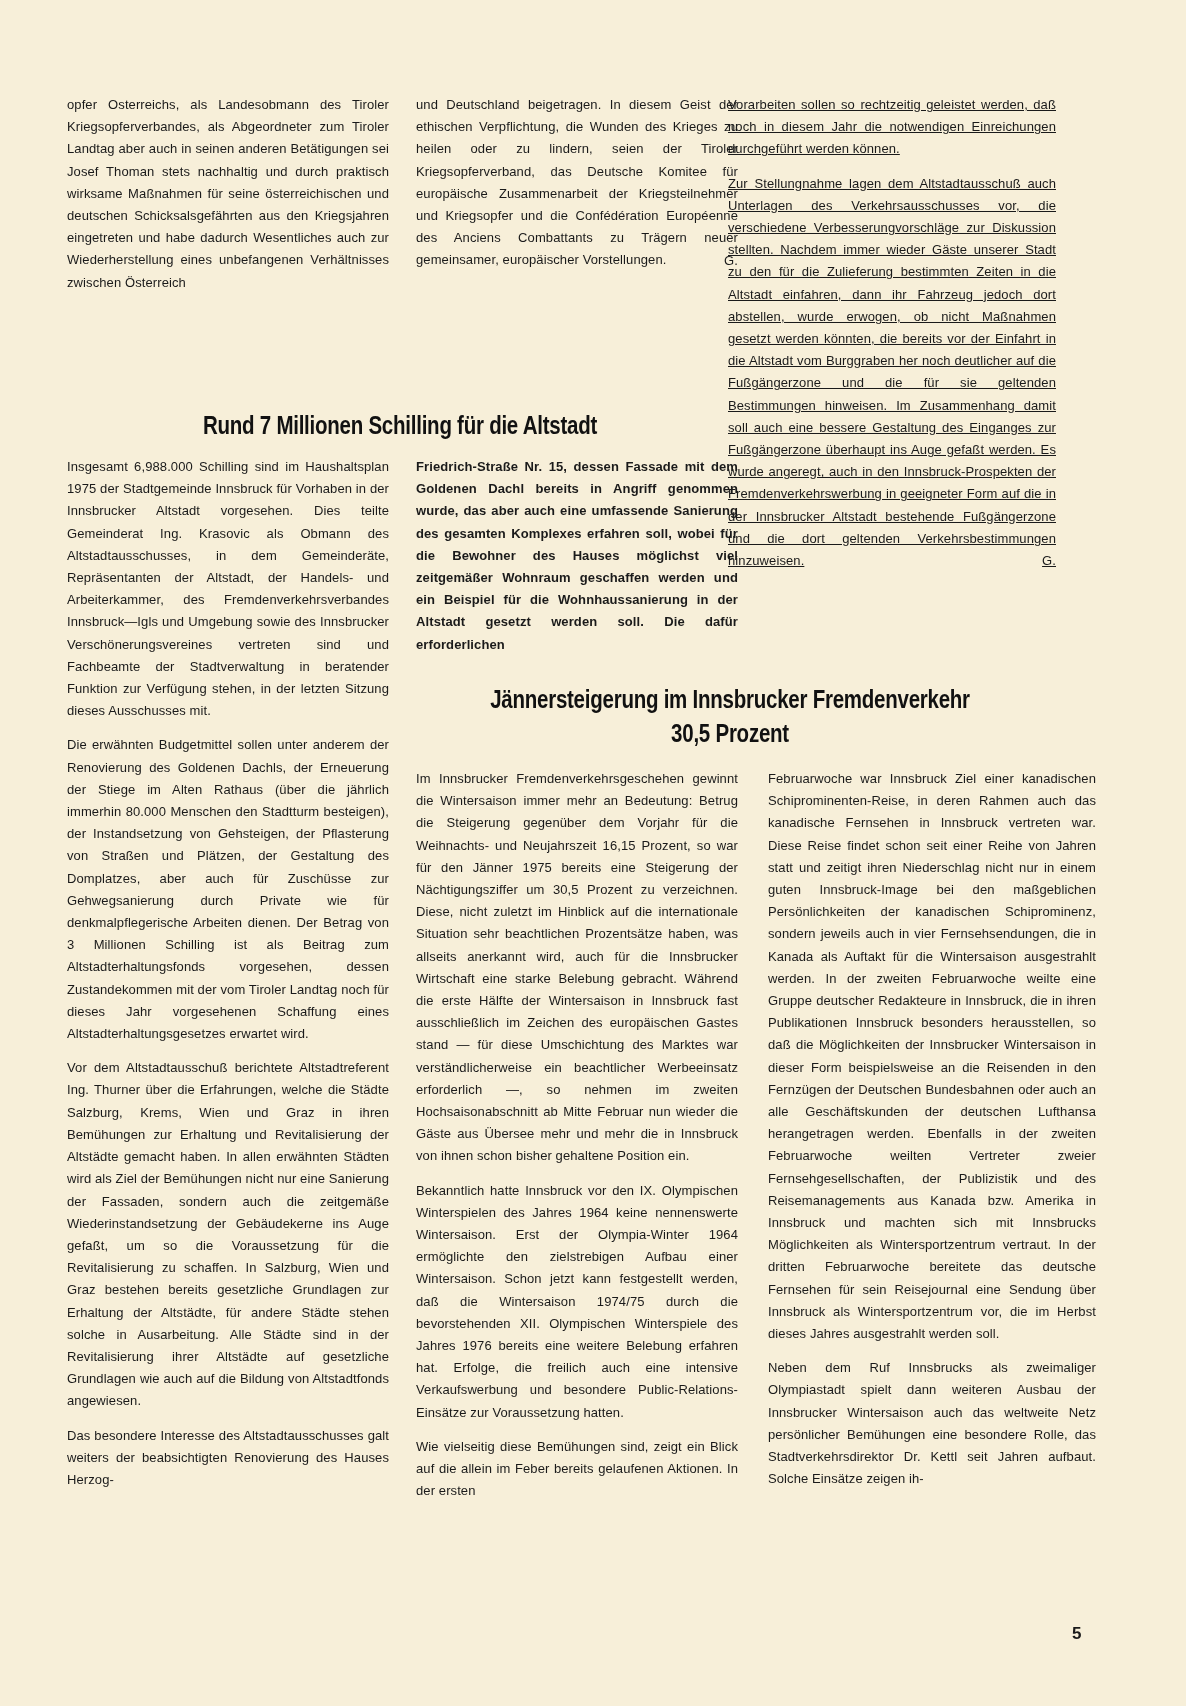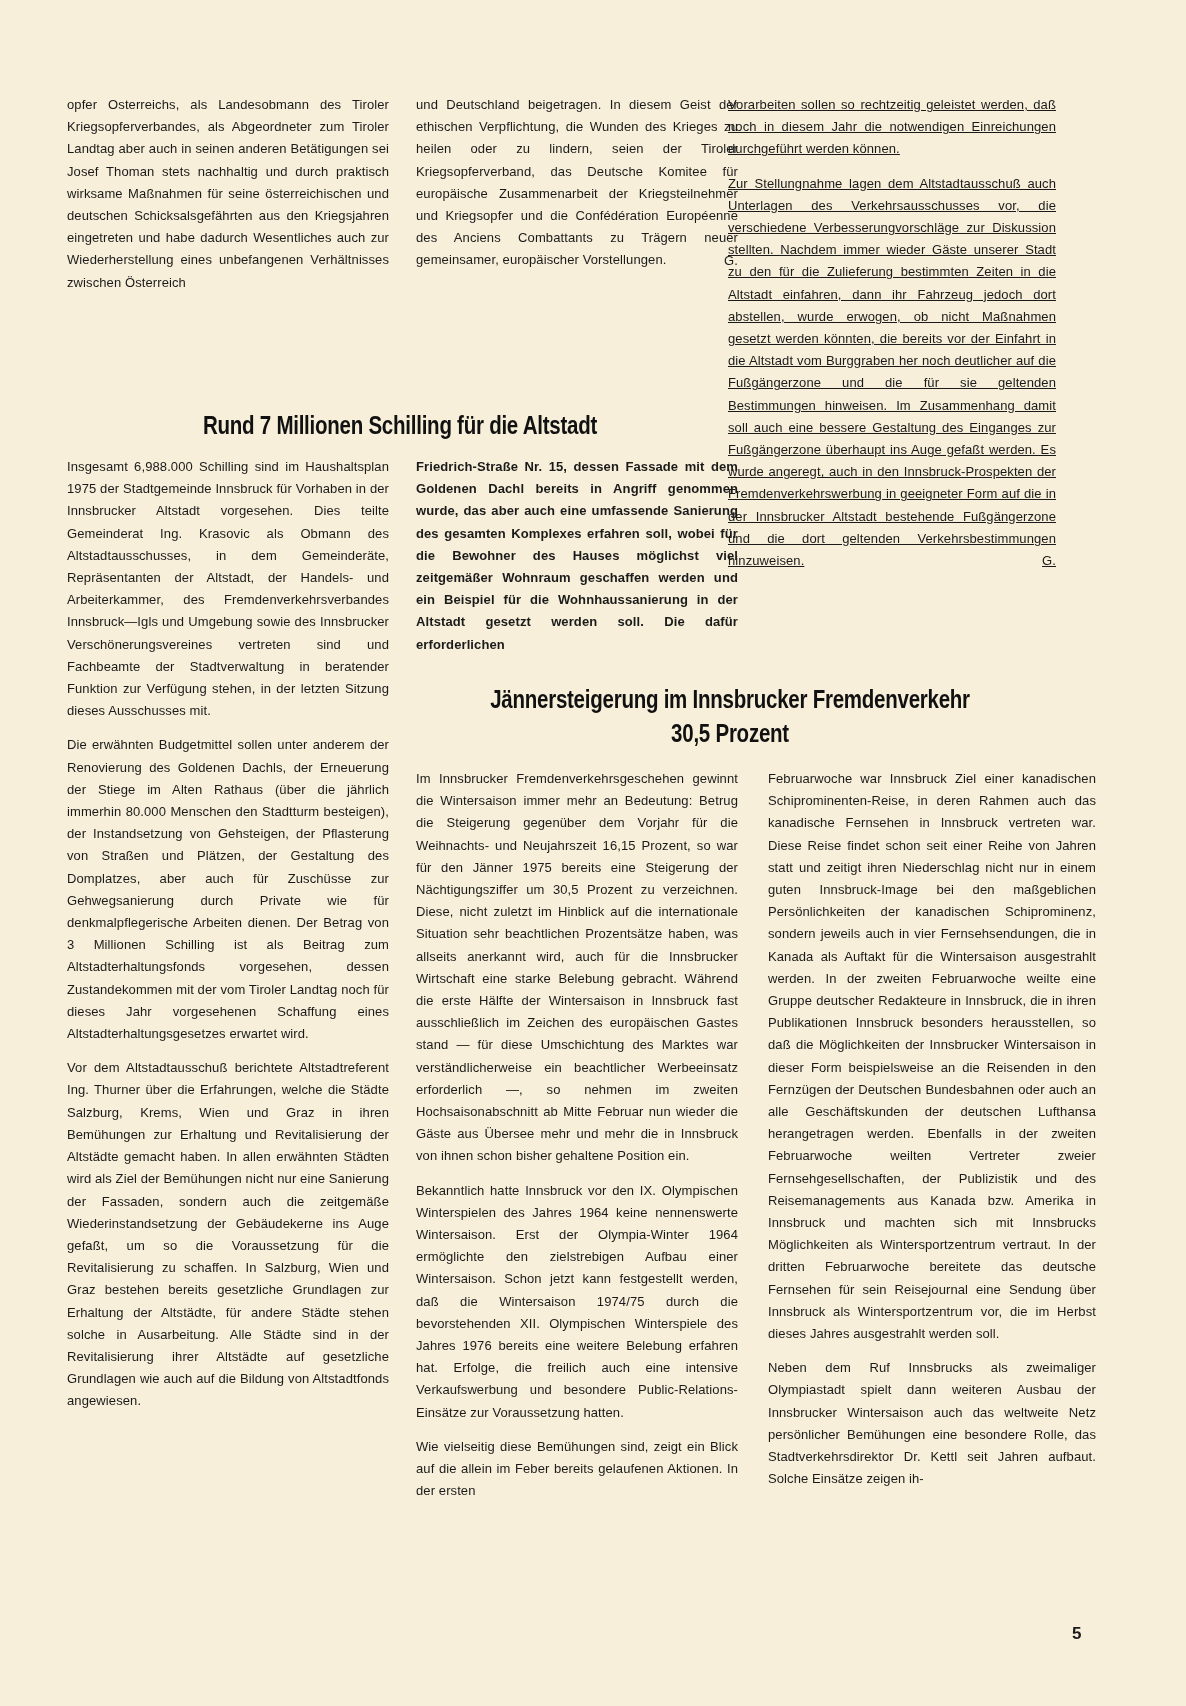--- a/index.html
+++ b/index.html
@@ -50,20 +50,21 @@
   <p>und Deutschland beigetragen. In diesem Geist der ethischen Verpflichtung, die Wunden des Krieges zu heilen oder zu lindern, seien der Tiroler Kriegsopferverband, das Deutsche Komitee für europäische Zusammenarbeit der Kriegsteilnehmer und Kriegsopfer und die Confédération Européenne des Anciens Combattants zu Trägern neuer gemeinsamer, europäischer Vorstellungen.</p>
   <p class="sig" style="margin-top:-22px;">G.</p>
 </div>
 
 <div class="headline" style="left:90px; top:408px; width:620px;">Rund 7 Millionen Schilling für die Altstadt</div>
 
 <div class="col" style="left:67px; top:456px; width:322px;">
   <p>Insgesamt 6,988.000 Schilling sind im Haushaltsplan 1975 der Stadtgemeinde Innsbruck für Vorhaben in der Innsbrucker Altstadt vorgesehen. Dies teilte Gemeinderat Ing. Krasovic als Obmann des Altstadtausschusses, in dem Gemeinderäte, Repräsentanten der Altstadt, der Handels- und Arbeiterkammer, des Fremdenverkehrsverbandes Innsbruck—Igls und Umgebung sowie des Innsbrucker Verschönerungsvereines vertreten sind und Fachbeamte der Stadtverwaltung in beratender Funktion zur Verfügung stehen, in der letzten Sitzung dieses Ausschusses mit.</p>
   <p>Die erwähnten Budgetmittel sollen unter anderem der Renovierung des Goldenen Dachls, der Erneuerung der Stiege im Alten Rathaus (über die jährlich immerhin 80.000 Menschen den Stadtturm besteigen), der Instandsetzung von Gehsteigen, der Pflasterung von Straßen und Plätzen, der Gestaltung des Domplatzes, aber auch für Zuschüsse zur Gehwegsanierung durch Private wie für denkmalpflegerische Arbeiten dienen. Der Betrag von 3 Millionen Schilling ist als Beitrag zum Altstadterhaltungsfonds vorgesehen, dessen Zustandekommen mit der vom Tiroler Landtag noch für dieses Jahr vorgesehenen Schaffung eines Altstadterhaltungsgesetzes erwartet wird.</p>
   <p>Vor dem Altstadtausschuß berichtete Altstadtreferent Ing. Thurner über die Erfahrungen, welche die Städte Salzburg, Krems, Wien und Graz in ihren Bemühungen zur Erhaltung und Revitalisierung der Altstädte gemacht haben. In allen erwähnten Städten wird als Ziel der Bemühungen nicht nur eine Sanierung der Fassaden, sondern auch die zeitgemäße Wiederinstandsetzung der Gebäudekerne ins Auge gefaßt, um so die Voraussetzung für die Revitalisierung zu schaffen. In Salzburg, Wien und Graz bestehen bereits gesetzliche Grundlagen zur Erhaltung der Altstädte, für andere Städte stehen solche in Ausarbeitung. Alle Städte sind in der Revitalisierung ihrer Altstädte auf gesetzliche Grundlagen wie auch auf die Bildung von Altstadtfonds angewiesen.</p>
+  <p>Das besondere Interesse des Altstadtausschusses galt weiters der beabsichtigten Renovierung des Hauses Herzog-</p>
 </div>
 <div class="col" style="left:416px; top:456px; width:322px;font-weight:bold;">
   <p>Friedrich-Straße Nr. 15, dessen Fassade mit dem Goldenen Dachl bereits in Angriff genommen wurde, das aber auch eine umfassende Sanierung des gesamten Komplexes erfahren soll, wobei für die Bewohner des Hauses möglichst viel zeitgemäßer Wohnraum geschaffen werden und ein Beispiel für die Wohnhaussanierung in der Altstadt gesetzt werden soll. Die dafür erforderlichen</p>
 </div>
 <div class="col" style="left:728px; top:94px; width:328px;text-decoration:underline;">
   <p>Vorarbeiten sollen so rechtzeitig geleistet werden, daß noch in diesem Jahr die notwendigen Einreichungen durchgeführt werden können.</p>
   <p>Zur Stellungnahme lagen dem Altstadtausschuß auch Unterlagen des Verkehrsausschusses vor, die verschiedene Verbesserungvorschläge zur Diskussion stellten. Nachdem immer wieder Gäste unserer Stadt zu den für die Zulieferung bestimmten Zeiten in die Altstadt einfahren, dann ihr Fahrzeug jedoch dort abstellen, wurde erwogen, ob nicht Maßnahmen gesetzt werden könnten, die bereits vor der Einfahrt in die Altstadt vom Burggraben her noch deutlicher auf die Fußgängerzone und die für sie geltenden Bestimmungen hinweisen. Im Zusammenhang damit soll auch eine bessere Gestaltung des Einganges zur Fußgängerzone überhaupt ins Auge gefaßt werden. Es wurde angeregt, auch in den Innsbruck-Prospekten der Fremdenverkehrswerbung in geeigneter Form auf die in der Innsbrucker Altstadt bestehende Fußgängerzone und die dort geltenden Verkehrsbestimmungen hinzuweisen.</p>
   <p class="sig" style="margin-top:-22px;">G.</p>
 </div>
 

